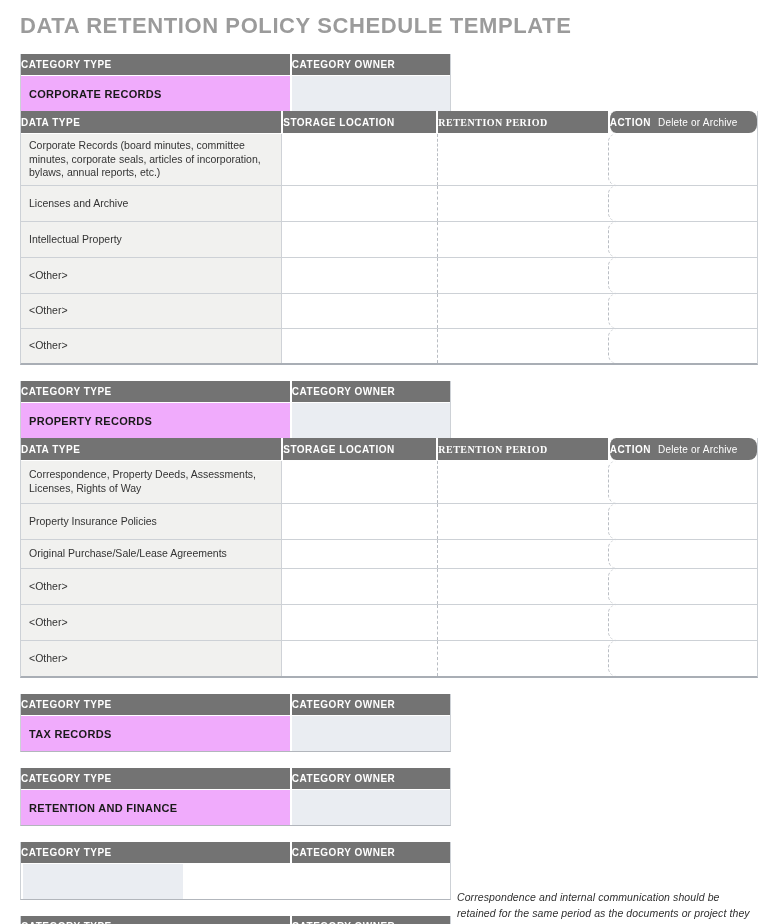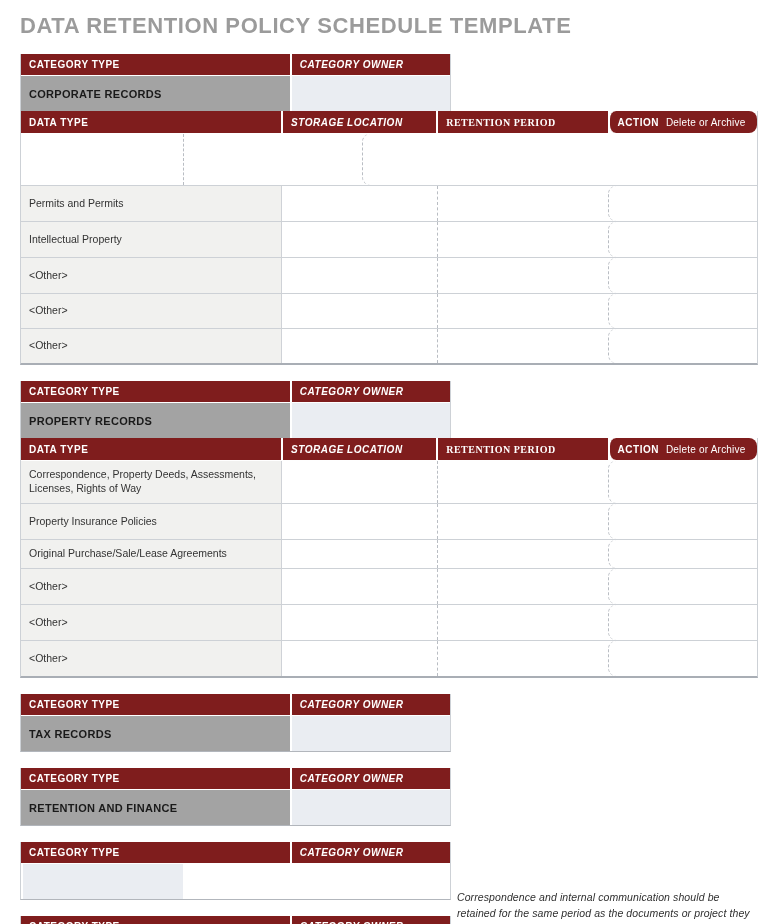--- a/index.html
+++ b/index.html
@@ -13,40 +13,40 @@
     margin:13px 0 0 20px;font-size:22px;font-weight:bold;color:#9b9b9b;
     letter-spacing:.6px;
   }
   .section{margin-left:20px;}
   .sec1{margin-top:15px;}
   .sec-gap{margin-top:16px;}
   .row{display:flex;}
   .cell{box-sizing:border-box;display:flex;align-items:center;}
   
   .w1{width:272px;}
-  .w2{width:162px;font-style:italic;}
+  .w2{width:162px;}
   .w3{width:179px;font-family:Liberation Serif, serif;}
   .w4{width:156px;border-radius:8px;}
   
   .hdr .cell{
-    background:#7f1d1d;color:#ffffff;font-weight:bold;font-size:10px;
-    letter-spacing:.5px;padding-left:8px;height:21px;
+    background:#737373;color:#ffffff;font-weight:bold;font-size:10px;
+    letter-spacing:.5px;height:21px;
   }
   .hdr .cell + .cell{border-left:2px solid #ffffff;}
   .hdr{border-bottom:1px solid #ffffff;}
   .data-hdr .cell{height:22px;}
   .action-suffix{font-weight:normal;margin-left:7px;letter-spacing:.2px;}
   
   .cat-block{
     width:429px;border-left:1px solid #cdd1d6;border-right:1px solid #cdd1d6;
   }
   .cat-block .hdr .cell{height:21px;}
   .name-row{height:35px;}
   .name-row .c-name{
-    background:#a3a3a3;color:#1a1a1a;font-weight:bold;font-size:11px;
+    background:#f0abfc;color:#1a1a1a;font-weight:bold;font-size:11px;
     letter-spacing:.3px;padding-left:8px;
   }
   .name-row .c-owner{background:#eaedf2;border-left:2px solid #ffffff;}
   .cat-bottom{border-bottom:1px solid #b2b6bc;}
   
   .data-block{
     width:738px;box-sizing:border-box;
     border-left:1px solid #cdd1d6;border-right:1px solid #cdd1d6;
     border-bottom:2px solid #a9aeb5;
   }
@@ -87,26 +87,27 @@
       <div class="row hdr data-hdr">
         <div class="cell w1">DATA TYPE</div>
         <div class="cell w2">STORAGE LOCATION</div>
         <div class="cell w3">RETENTION PERIOD</div>
         <div class="cell w4">
           <span>ACTION</span>
           <span class="action-suffix">Delete or Archive</span>
         </div>
       </div>
       <div class="row data-row" style="height:51px">
-        <div class="cell w2 c2"></div>
-        <div class="cell w3 c3"></div>
-        <div class="cell w4 c4"></div>
-      </div>
-      <div class="row data-row" style="height:35px">
-        <div class="cell w1 c1">Permits and Permits</div>
+        <div class="cell w1 c1">Corporate Records (board minutes, committee minutes, corporate seals, articles of incorporation, bylaws, annual reports, etc.)</div>
+        <div class="cell w2 c2"></div>
+        <div class="cell w3 c3"></div>
+        <div class="cell w4 c4"></div>
+      </div>
+      <div class="row data-row" style="height:35px">
+        <div class="cell w1 c1">Licenses and Archive</div>
         <div class="cell w2 c2"></div>
         <div class="cell w3 c3"></div>
         <div class="cell w4 c4"></div>
       </div>
       <div class="row data-row" style="height:35px">
         <div class="cell w1 c1">Intellectual Property</div>
         <div class="cell w2 c2"></div>
         <div class="cell w3 c3"></div>
         <div class="cell w4 c4"></div>
       </div>

